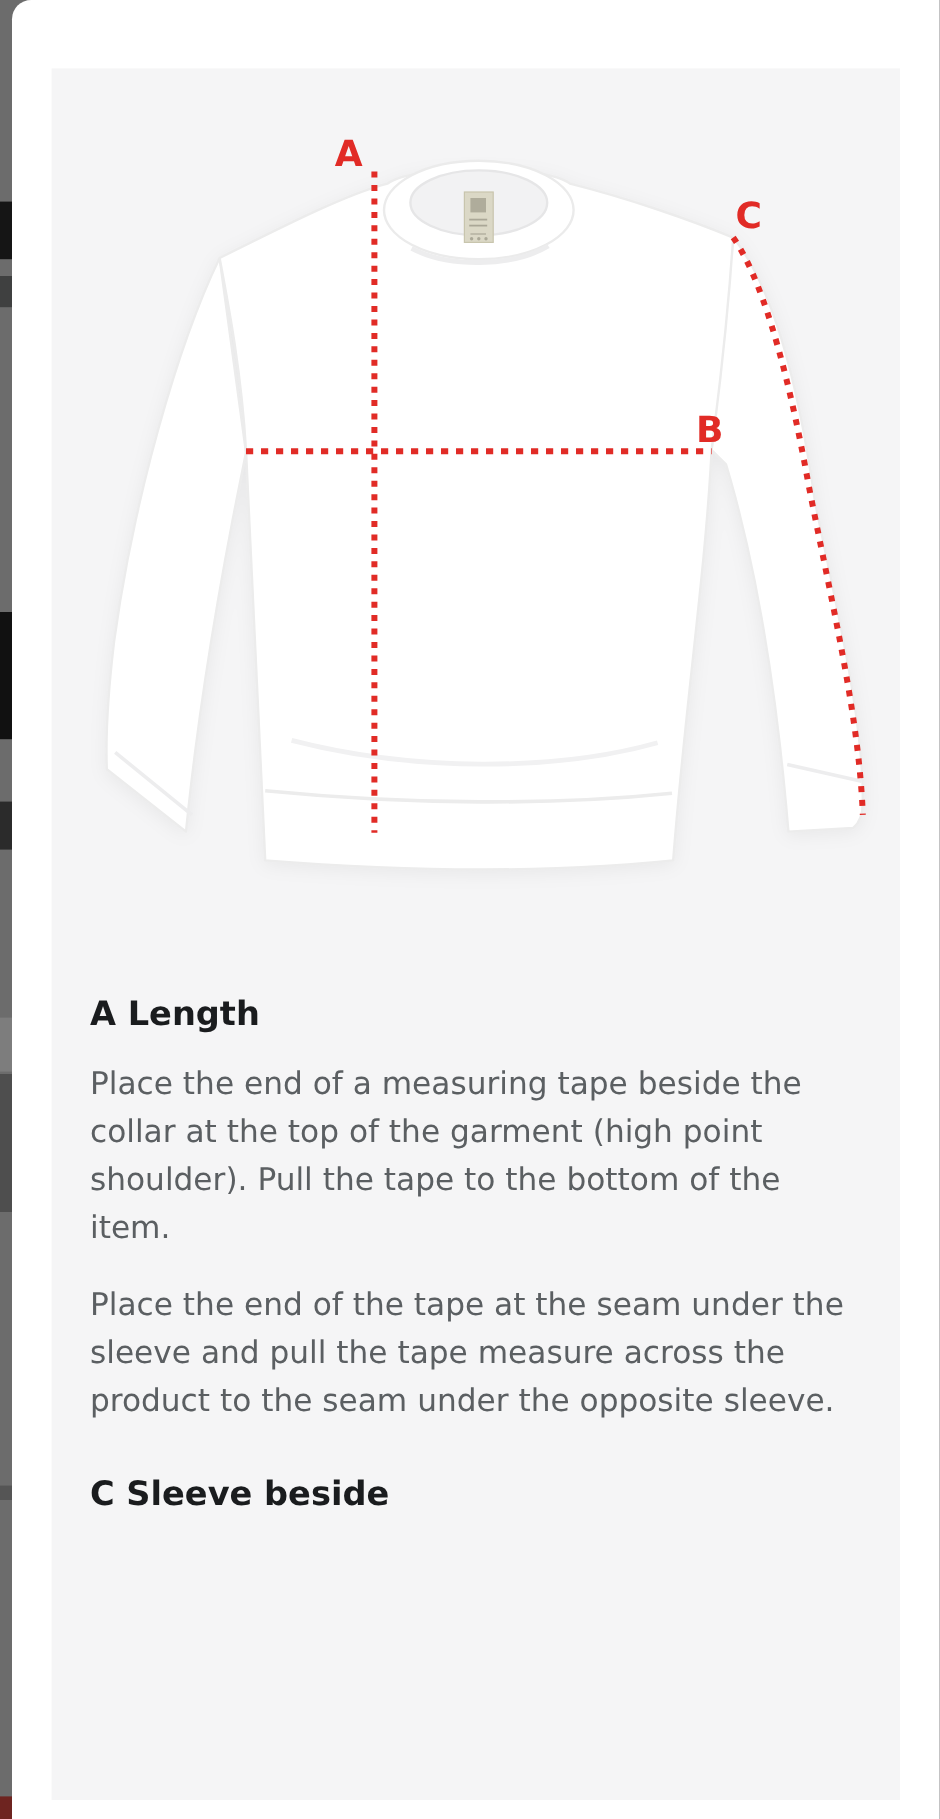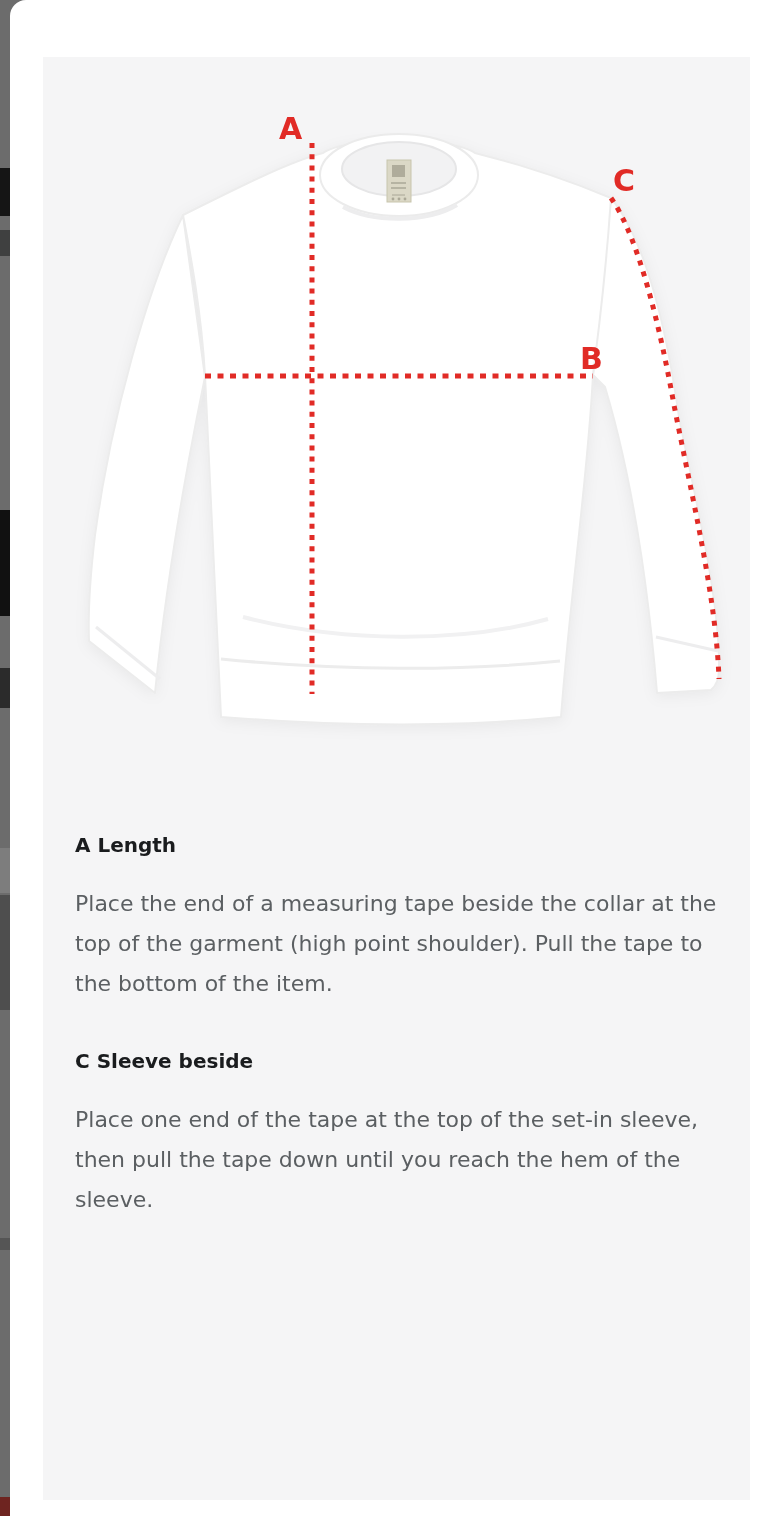--- a/index.html
+++ b/index.html
@@ -34,25 +34,25 @@
     position:absolute; color:#e12b26; font-weight:bold; font-size:30px; line-height:1;
     letter-spacing:0;
   }
   .mlabel.a { left:236px; top:57px; }
   .mlabel.b { left:537px; top:287px; }
   .mlabel.c { left:570px; top:109px; }
 
   
   .sections { padding:0 30px 0 32px; }
   .sections h3 {
-    margin:42px 0 0 0; font-size:20px; line-height:30px; font-weight:bold; color:#1a1c1e;
+    margin:42px 0 0 0; font-size:28px; line-height:30px; font-weight:bold; color:#1a1c1e;
   }
   .sections h3:first-child { margin-top:66px; }
   .sections p {
-    margin:24px 0 0 0; font-size:22px; line-height:40px; color:#5b5f62; max-width:648px;
+    margin:24px 0 0 0; font-size:26px; line-height:40px; color:#5b5f62; max-width:648px;
   }
 </style>
 </head>
 <body>
 
 <div class="backdrop-strip">
   <div class="blob" style="top:168px;height:48px;background:#151515;"></div>
   <div class="blob" style="top:230px;height:26px;background:#3f4040;"></div>
   <div class="blob" style="top:510px;height:106px;background:#111111;"></div>
   <div class="blob" style="top:668px;height:40px;background:#2b2b2b;"></div>
@@ -125,19 +125,19 @@
 
       <span class="mlabel a">A</span>
       <span class="mlabel b">B</span>
       <span class="mlabel c">C</span>
     </div>
 
     <div class="sections">
       <h3>A Length</h3>
       <p>Place the end of a measuring tape beside the collar at the top of the garment (high point shoulder). Pull the tape to the bottom of the item.</p>
 
+      <p>Place the end of the tape at the seam under the sleeve and pull the tape measure across the product to the seam under the opposite sleeve.</p>
 
       <h3>C Sleeve beside</h3>
-      <p>Place one end of the tape at the top of the set-in sleeve, then pull the tape down until you reach the hem of the sleeve.</p>
     </div>
 
   </div>
 </div>
 
 </body></html>

